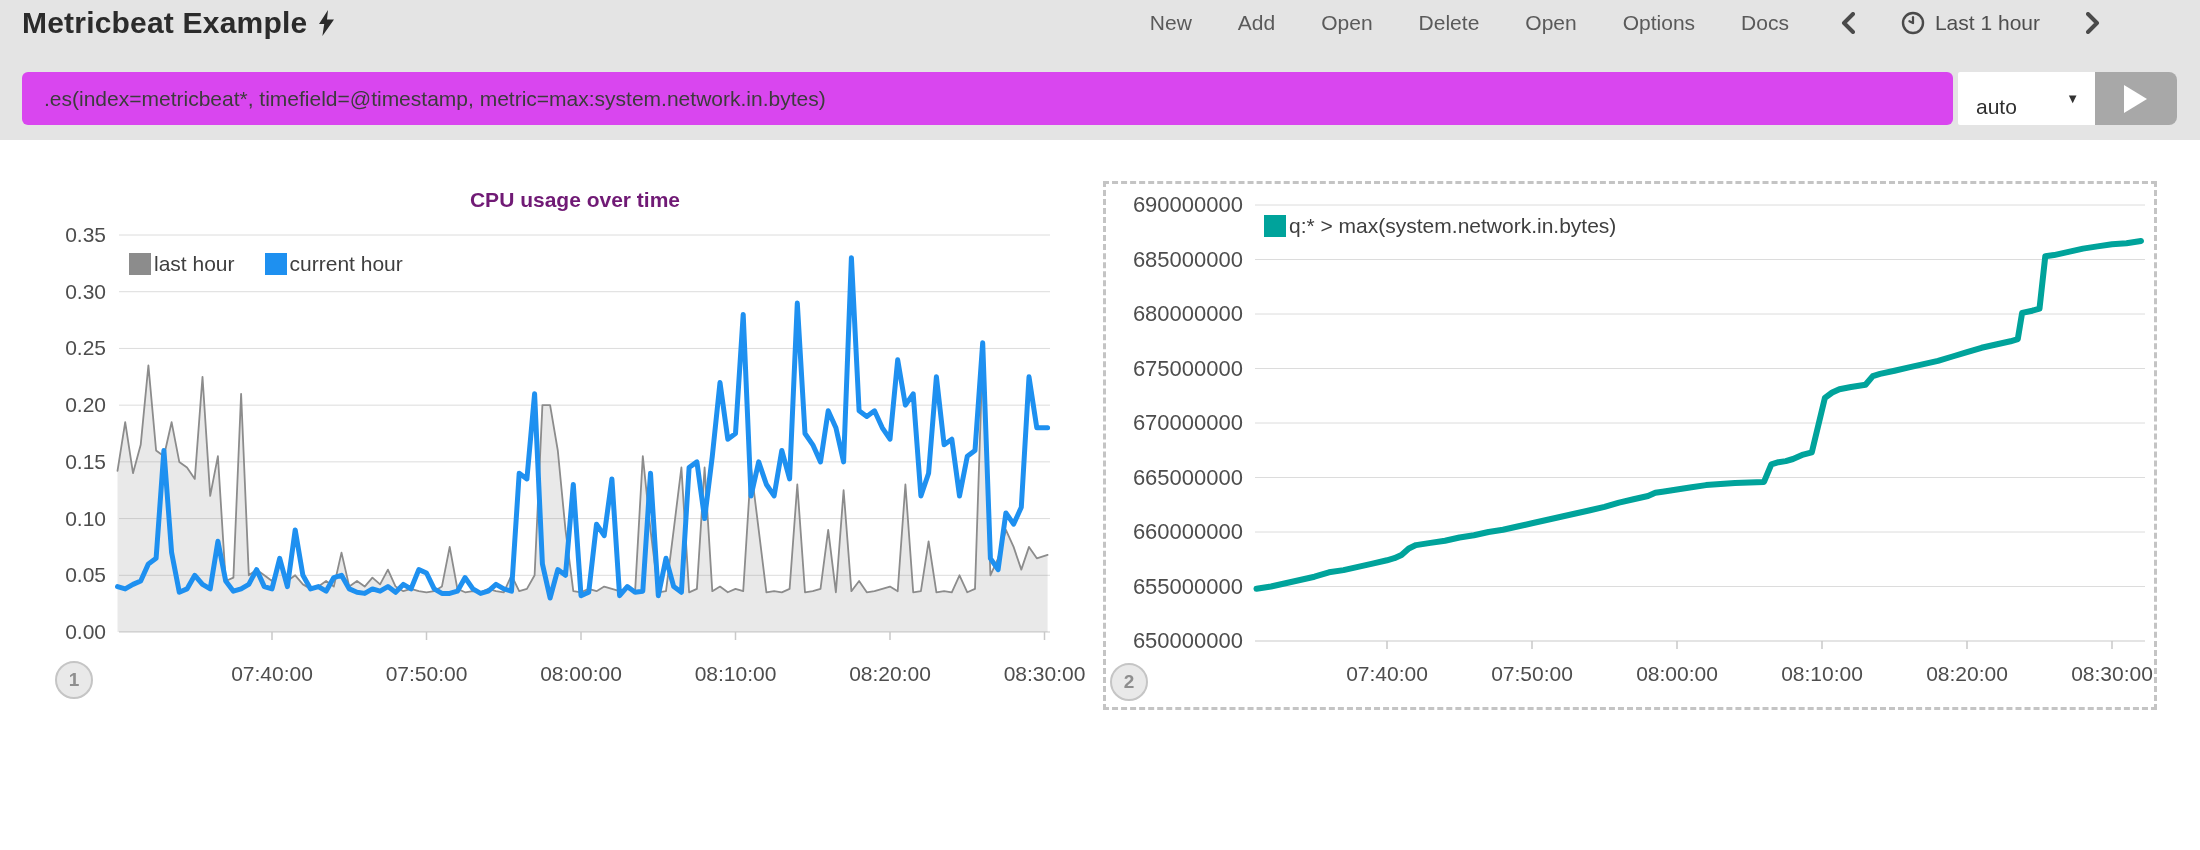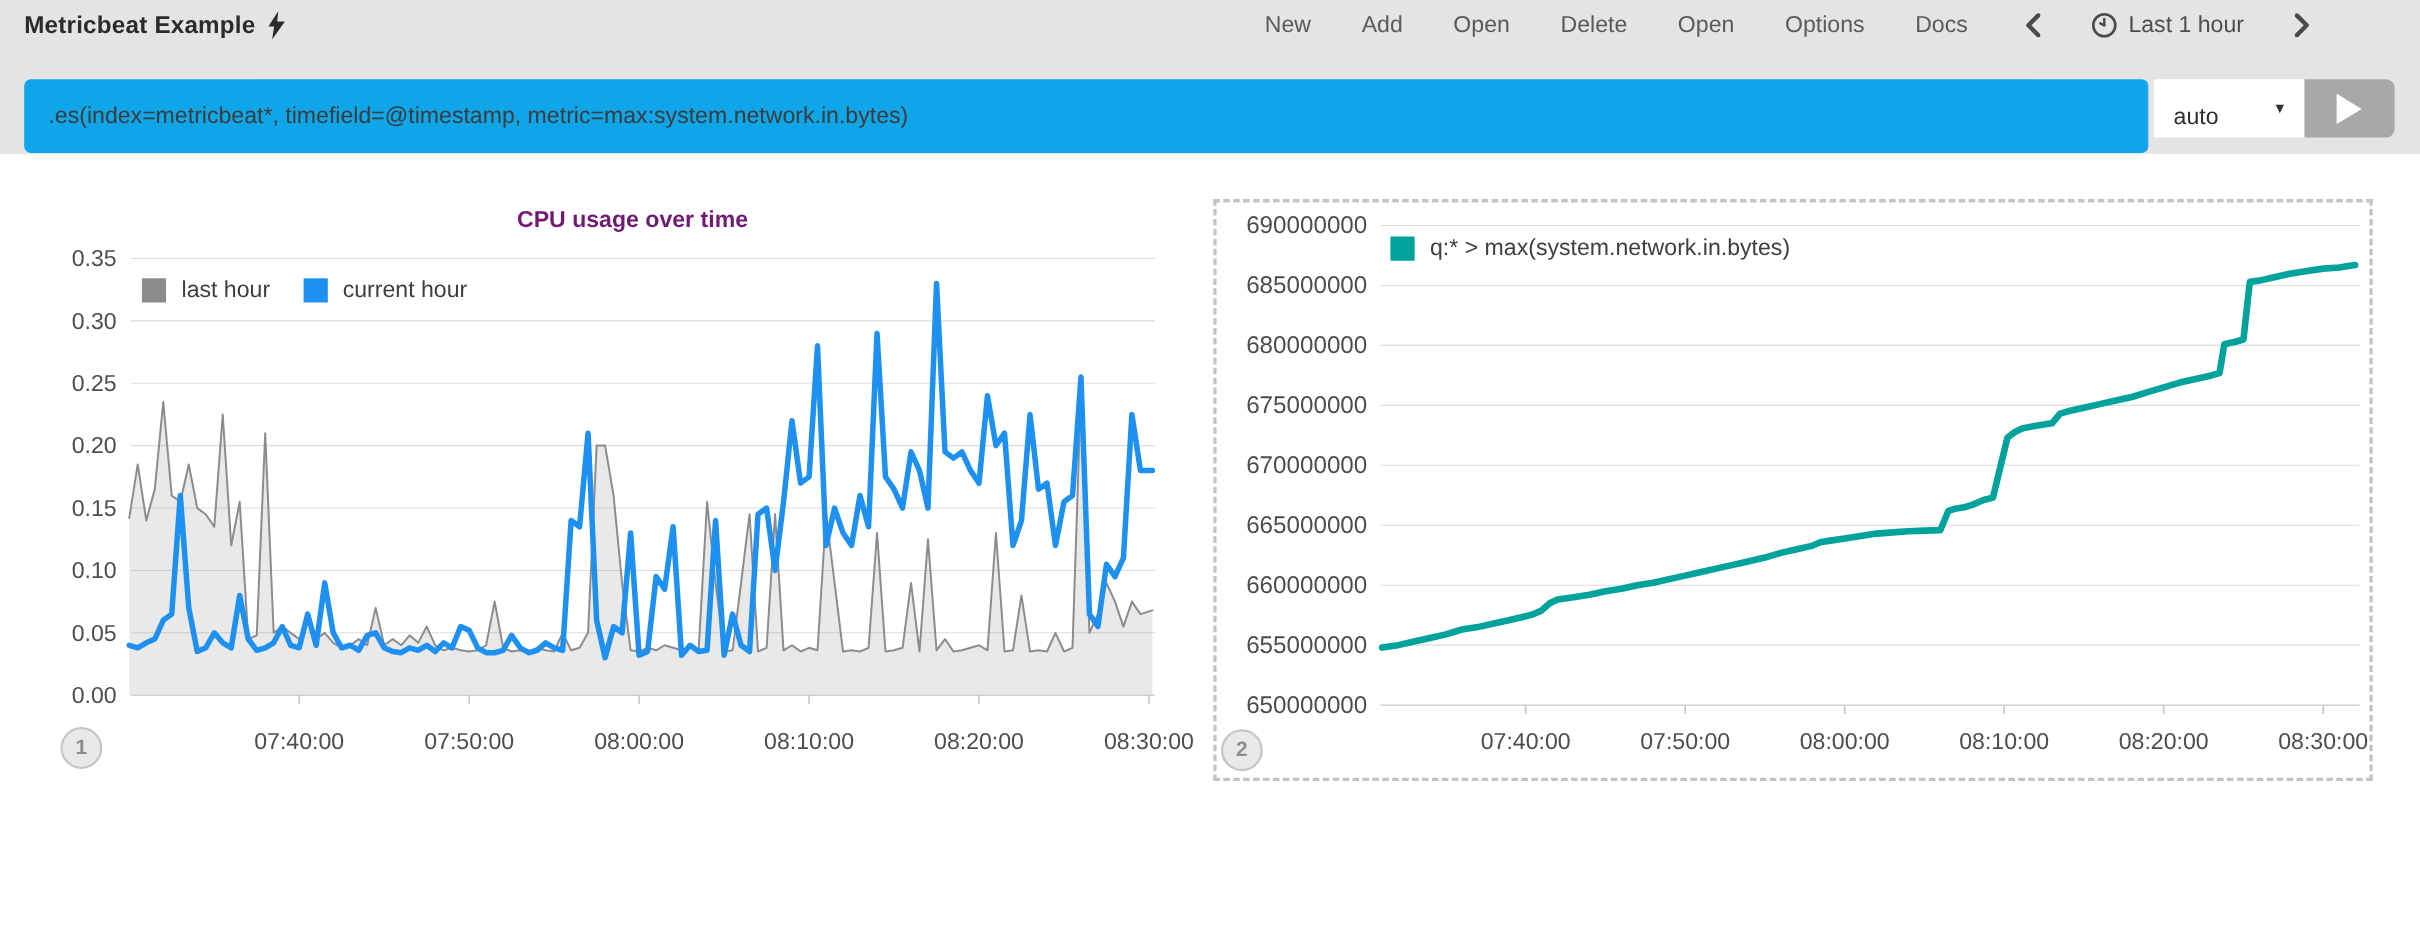--- a/index.html
+++ b/index.html
@@ -2,49 +2,49 @@
 <html><head>
 <meta charset="utf-8">
 <style>
   * { margin:0; padding:0; box-sizing:border-box; }
   html,body { width:2200px; height:850px; background:#fff; font-family:"Liberation Sans", sans-serif; }
   #app { position:relative; width:2200px; height:850px; overflow:hidden; background:#fff; }
 
   
   .header { position:absolute; left:0; top:0; width:2200px; height:140px; background:#E4E4E4; }
   .title-wrap { position:absolute; left:22px; top:0; height:46px; display:flex; align-items:center; gap:12px; }
-  .app-title { font-size:22px; font-weight:bold; color:#2B2B2B; letter-spacing:.2px;text-align:center; }
+  .app-title { font-size:30px; font-weight:bold; color:#2B2B2B; letter-spacing:.2px;text-align:center; }
   .bolt { width:15px; height:26px; }
   .menu { position:absolute; right:100px; top:0; height:46px; display:flex; align-items:center; gap:46px;justify-content:center; }
   .menu-item { font-size:21px; color:#5A5A5A; cursor:pointer; }
   .chev { width:14px; height:22px; }
   .timepick { display:flex; align-items:center; gap:10px; cursor:pointer; }
   .timepick .label { font-size:21px; color:#4E4E4E; }
   .clock { width:24px; height:24px; }
 
   .query-row { position:absolute; left:22px; top:72px; height:53px; }
-  .query-input { position:absolute; left:0; top:0; width:1931px; height:67px; border:none; outline:none;
-                 border-radius:6px; background:#0ea5e9; font-family:"Liberation Sans", sans-serif;
+  .query-input { position:absolute; left:0; top:0; width:1931px; height:53px; border:none; outline:none;
+                 border-radius:6px; background:#d946ef; font-family:"Liberation Sans", sans-serif;
                  font-size:21px; color:#3C3C3C; padding:0 22px; }
   .interval { position:absolute; left:1936px; top:0; width:137px; height:53px; background:#fff;
               display:flex; align-items:center; justify-content:space-between; padding:0 16px 0 18px;
               border-radius:2px 0 0 2px; cursor:pointer; }
   .interval .val { font-size:21px; color:#2F2F2F;margin-top:16px; }
   .interval .caret { font-size:13px; color:#333; }
   .play-btn { position:absolute; left:2073px; top:0; width:82px; height:53px; background:#A8A8A8;
               border:none; border-radius:0 8px 8px 0; cursor:pointer; display:flex; align-items:center; justify-content:center; }
 
   
   .chart-svg { position:absolute; left:0; top:140px; width:2200px; height:710px; }
   .panel2 { position:absolute; left:1103px; top:181px; width:1054px; height:529px;
             border:3px dashed #C4C4C4; background:transparent; }
   .chart-title { position:absolute; left:290px; top:188px; width:570px; text-align:center;
                  font-size:21px; font-weight:bold; color:#701a75; }
   .legend { position:absolute; display:flex; align-items:center; gap:30px; }
-  .legend-item { display:flex; align-items:center; gap:14px; font-size:21px; color:#3F3F3F; }
+  .legend-item { display:flex; align-items:center; gap:3px; font-size:21px; color:#3F3F3F; }
   .swatch { width:22px; height:22px; display:inline-block; }
   .badge { position:absolute; width:38px; height:38px; border-radius:50%; background:#E9E9E9;
            border:2px solid #C5C5C5; color:#8E8E8E; font-size:19px; font-weight:bold;
            display:flex; align-items:center; justify-content:center; }
 </style>
 </head>
 <body>
 
 <div id="app">
 

